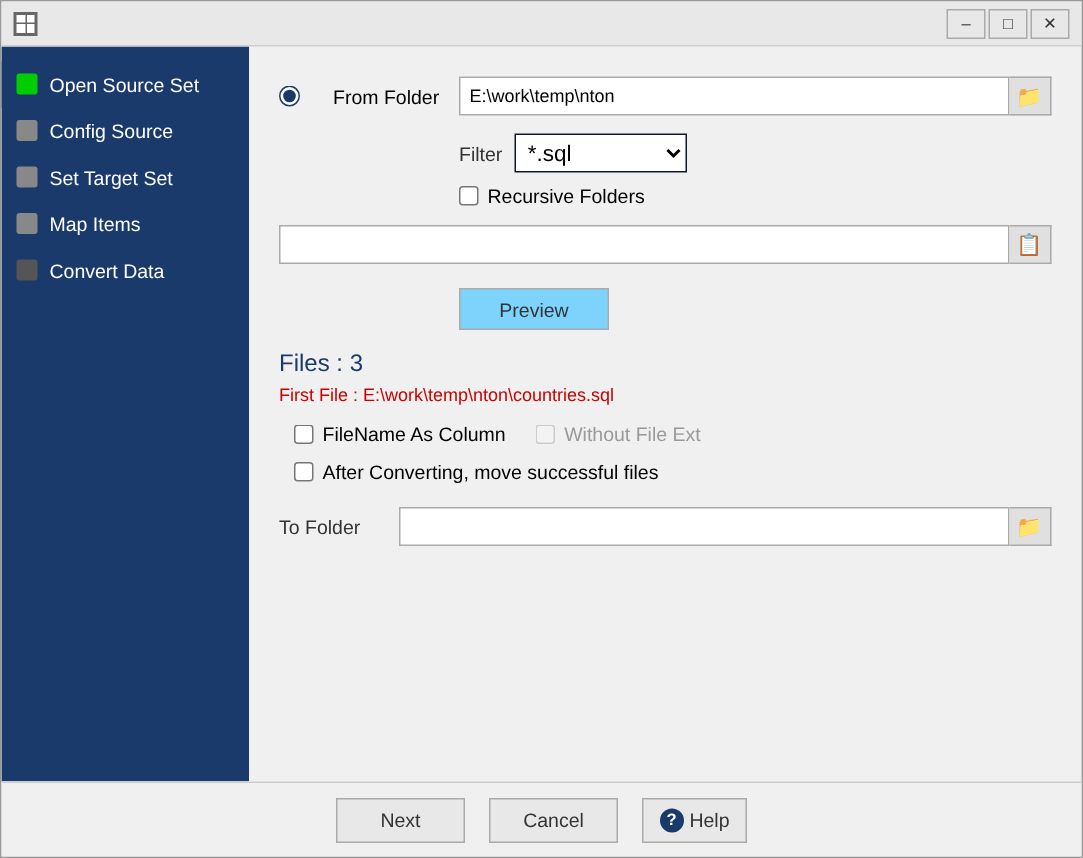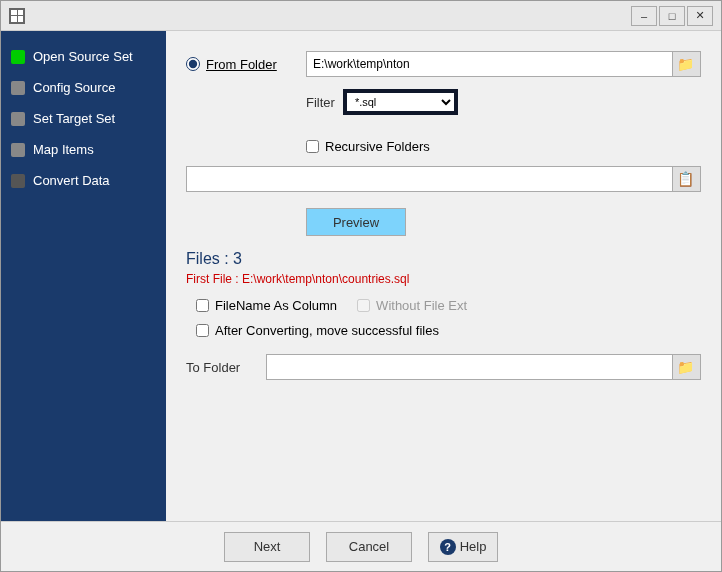--- a/index.html
+++ b/index.html
@@ -71,21 +71,21 @@
     }
     
     .sidebar {
       width: 165px;
       background: #1a3a6b;
       flex-shrink: 0;
       padding-top: 10px;
     }
     .sidebar-item {
       display: flex;
-      align-items: center;
+      align-items: flex-start;
       gap: 8px;
       padding: 8px 10px;
       color: #fff;
       cursor: pointer;
       font-size: 13px;
     }
     .sidebar-item.active {
       background: #1a3a6b;
     }
     .sidebar-indicator {
@@ -108,24 +108,23 @@
       overflow-y: auto;
     }
     .form-row {
       display: flex;
       align-items: center;
       margin-bottom: 12px;
     }
     .radio-label {
       display: flex;
       align-items: center;
-      gap: 6px;
+      gap: 22px;
       width: 120px;
       cursor: pointer;
-      text-decoration: underline;
     }
     .radio-input {
       width: 14px;
       height: 14px;
       accent-color: #1a3a6b;
     }
     .text-input {
       flex: 1;
       height: 26px;
       border: 1px solid #aaa;
@@ -142,34 +141,34 @@
       border-left: none;
       cursor: pointer;
       display: flex;
       align-items: center;
       justify-content: center;
       flex-shrink: 0;
     }
     .filter-row {
       display: flex;
       align-items: center;
-      margin-bottom: 24px;
+      margin-bottom: 8px;
       padding-left: 120px;
     }
     .filter-label {
       margin-right: 8px;
       color: #333;
     }
     .filter-select {
       width: 115px;
       height: 26px;
-      border: 4px solid #0f172a;
+      border: 1px solid #0f172a;
       background: #fff;
       padding: 0 4px;
-      font-size: 11px;
+      font-size: 15px;
     }
     .checkbox-row {
       display: flex;
       align-items: center;
       gap: 6px;
       padding-left: 120px;
       margin-bottom: 12px;
       cursor: pointer;
     }
     .checkbox-input {

